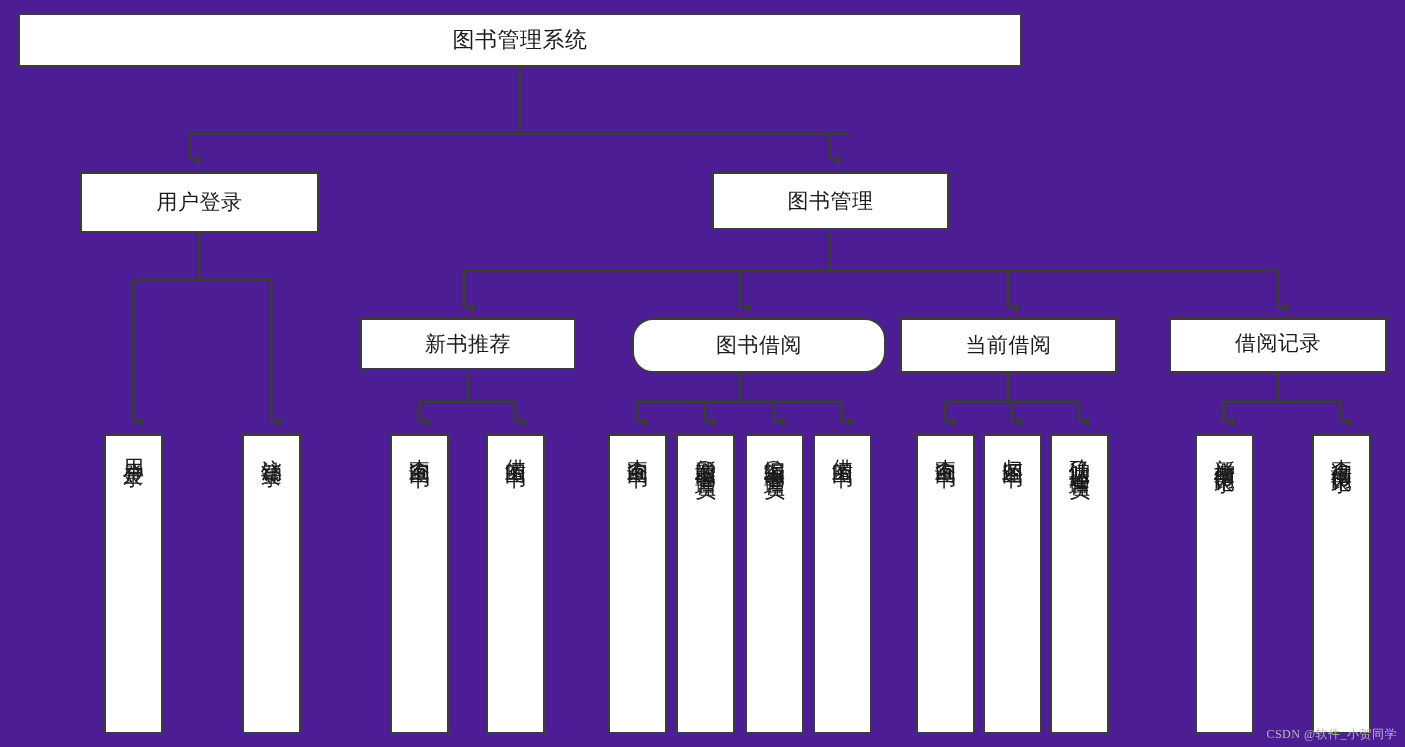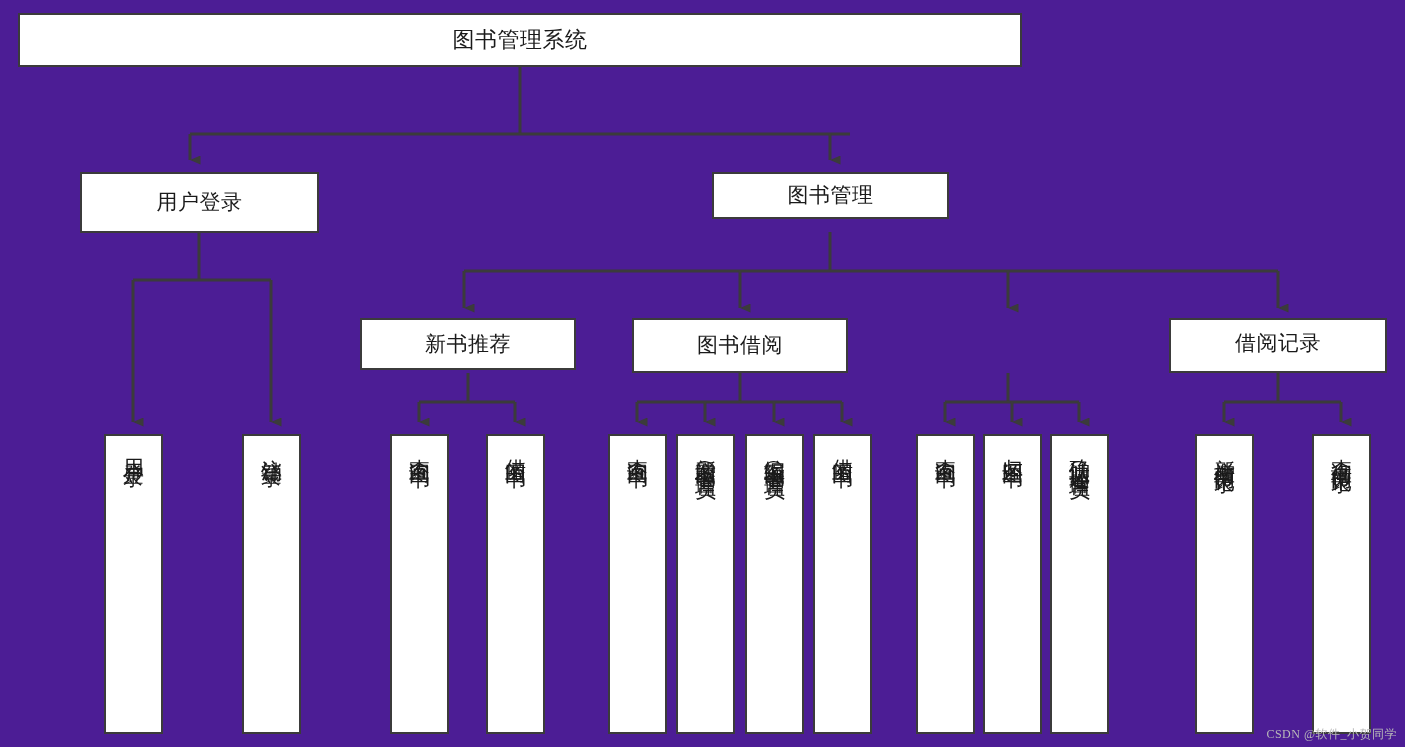--- a/index.html
+++ b/index.html
@@ -132,29 +132,32 @@
     </g>
   </svg>
 
   <div class="node h root" style="left:18px; top:13px; width:1004px; height:54px;">
     <span class="node-label">图书管理系统</span>
   </div>
 
   <div class="node h" style="left:80px; top:172px; width:239px; height:61px;">
     <span class="node-label">用户登录</span>
   </div>
-  <div class="node h" style="left:712px; top:172px; width:237px; height:47px;">
+  <div class="node h" style="left:712px; top:172px; width:237px; height:58px;">
     <span class="node-label">图书管理</span>
   </div>
 
   <div class="node h" style="left:360px; top:318px; width:216px; height:52px;">
     <span class="node-label">新书推荐</span>
   </div>
-  <div class="node h" style="left:632px; top:318px; width:216px; height:55px;">
+  <div class="node h" style="left:632px; top:318px; width:254px; height:55px;border-radius:21px;">
     <span class="node-label">图书借阅</span>
+  </div>
+  <div class="node h" style="left:900px; top:318px; width:217px; height:55px;">
+    <span class="node-label">当前借阅</span>
   </div>
   <div class="node h" style="left:1169px; top:318px; width:218px; height:55px;font-family:Liberation Mono, monospace;">
     <span class="node-label">借阅记录</span>
   </div>
 
   <div class="node v" style="left:104px; top:434px; width:59px; height:300px;">
     <span class="node-label">用户登录</span>
   </div>
   <div class="node v" style="left:242px; top:434px; width:59px; height:300px;">
     <span class="node-label">注销登录</span>

